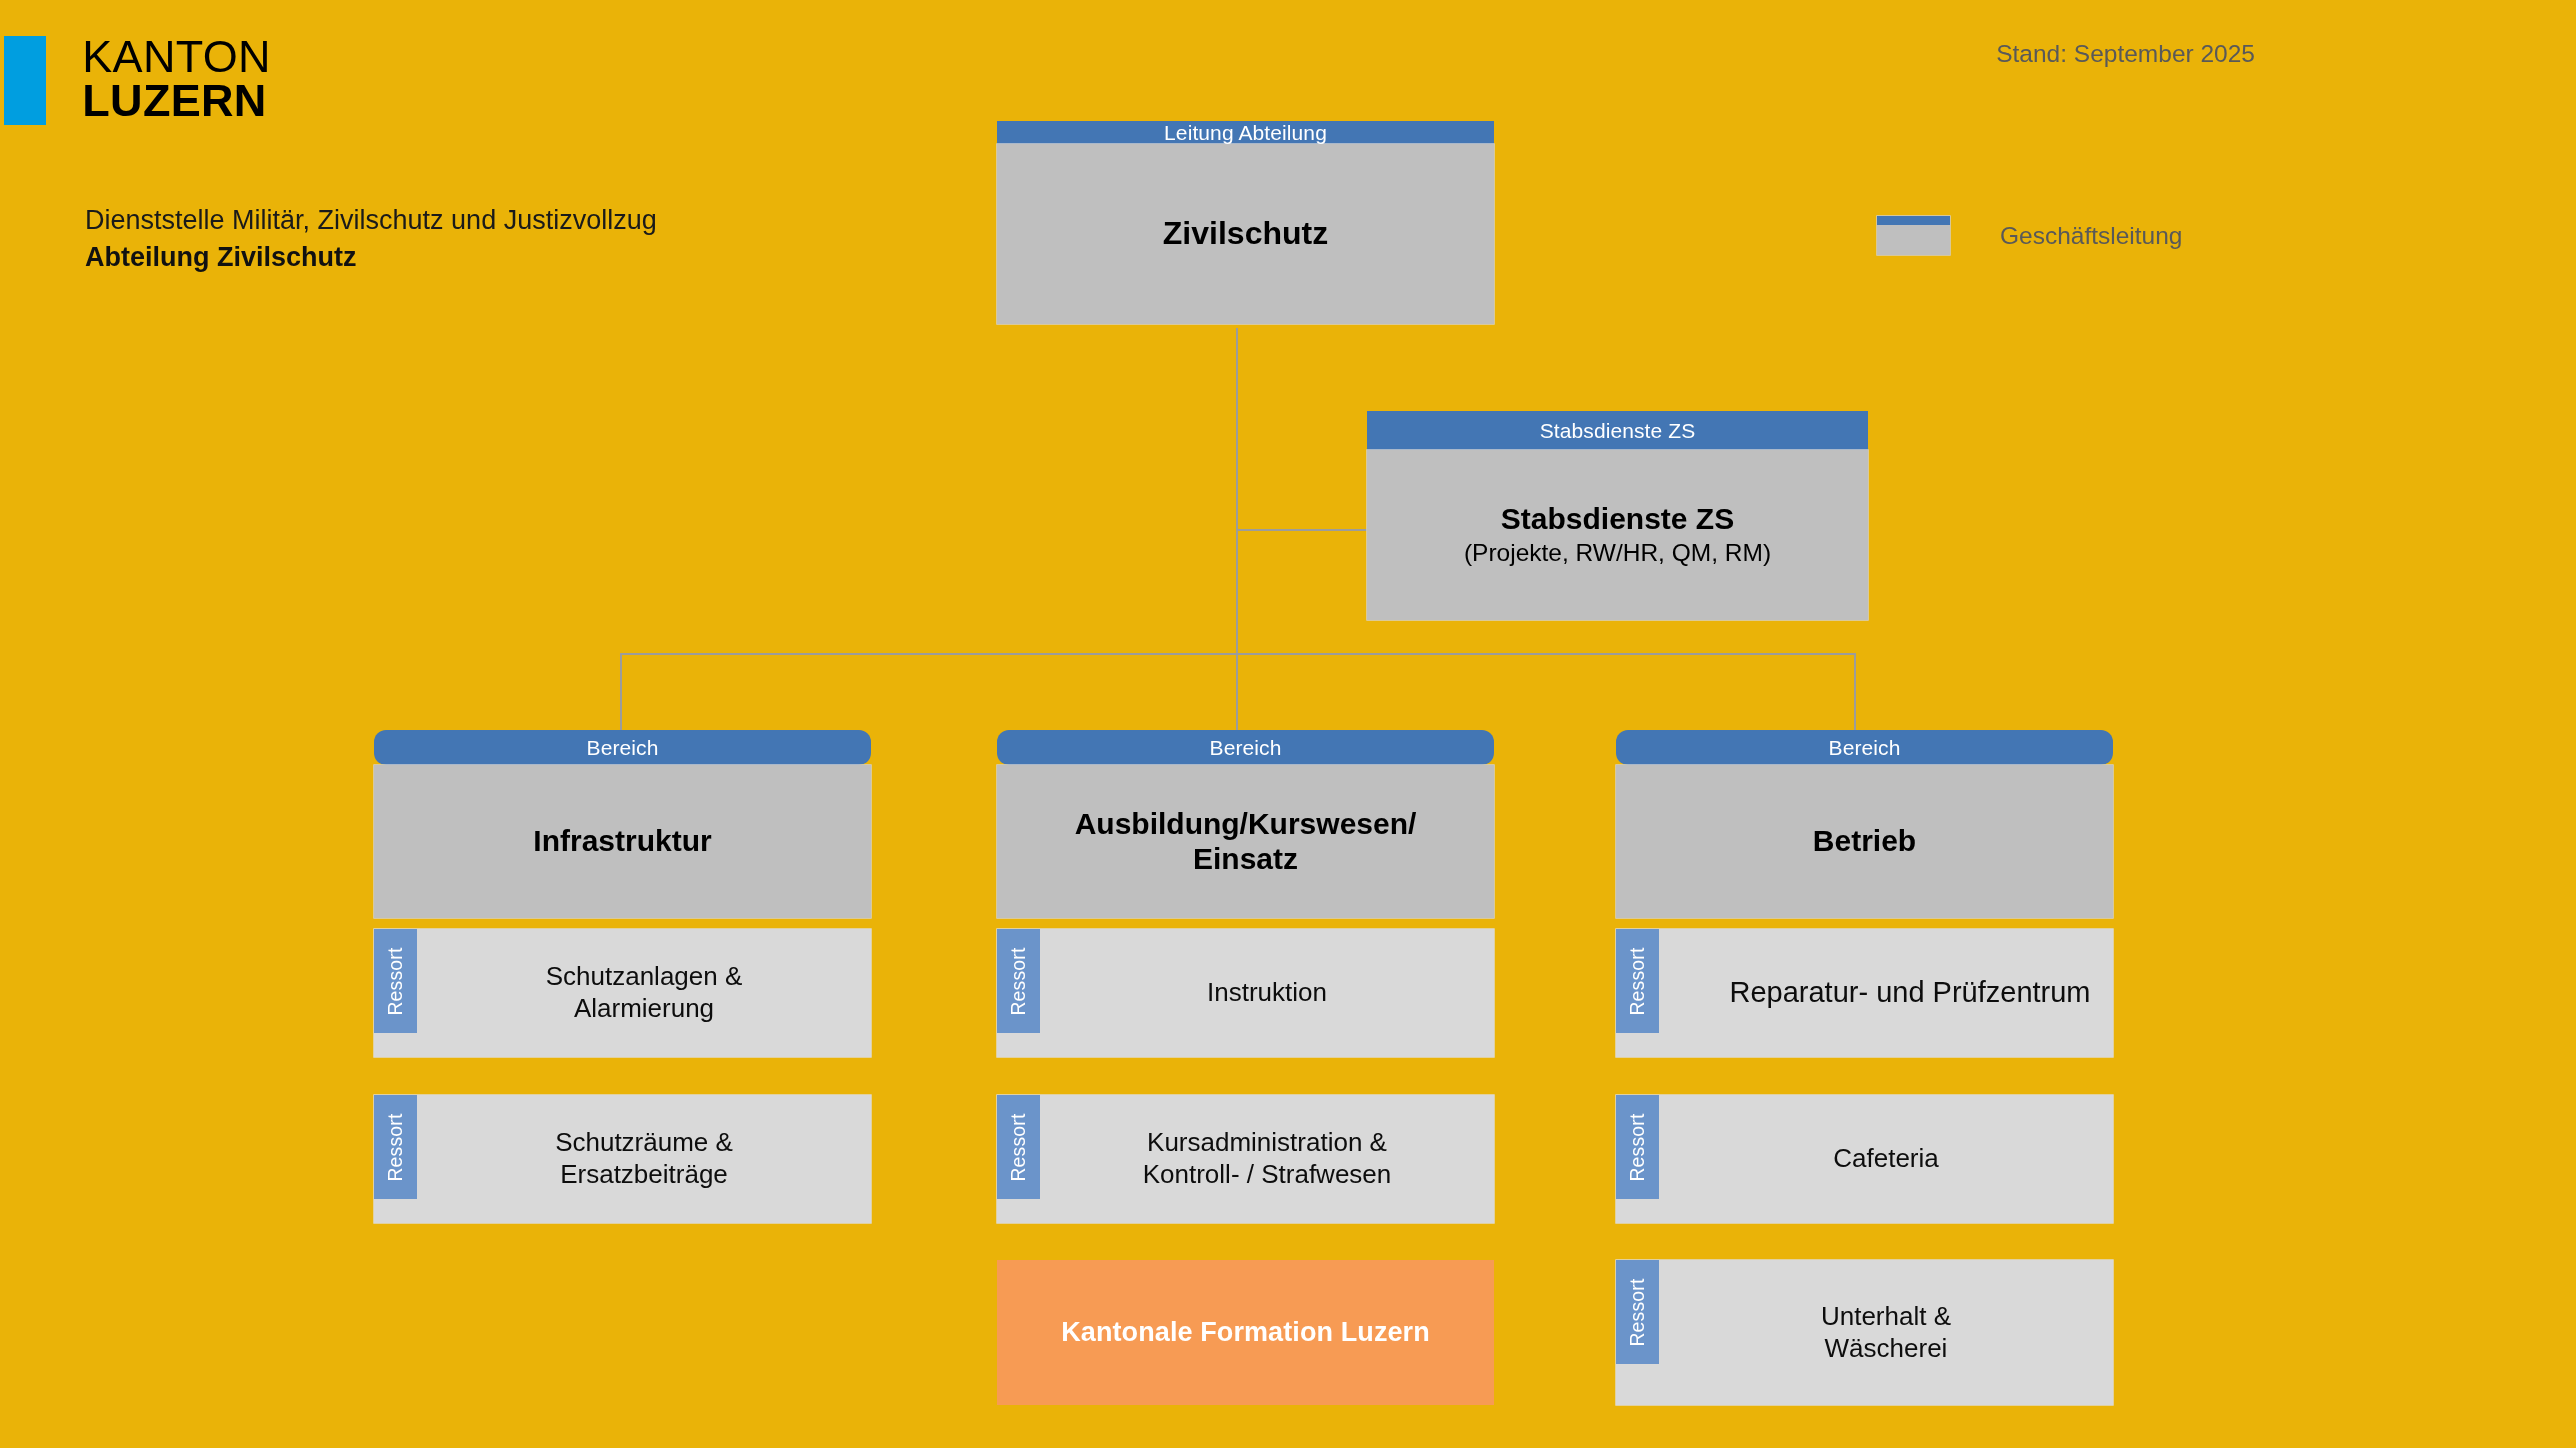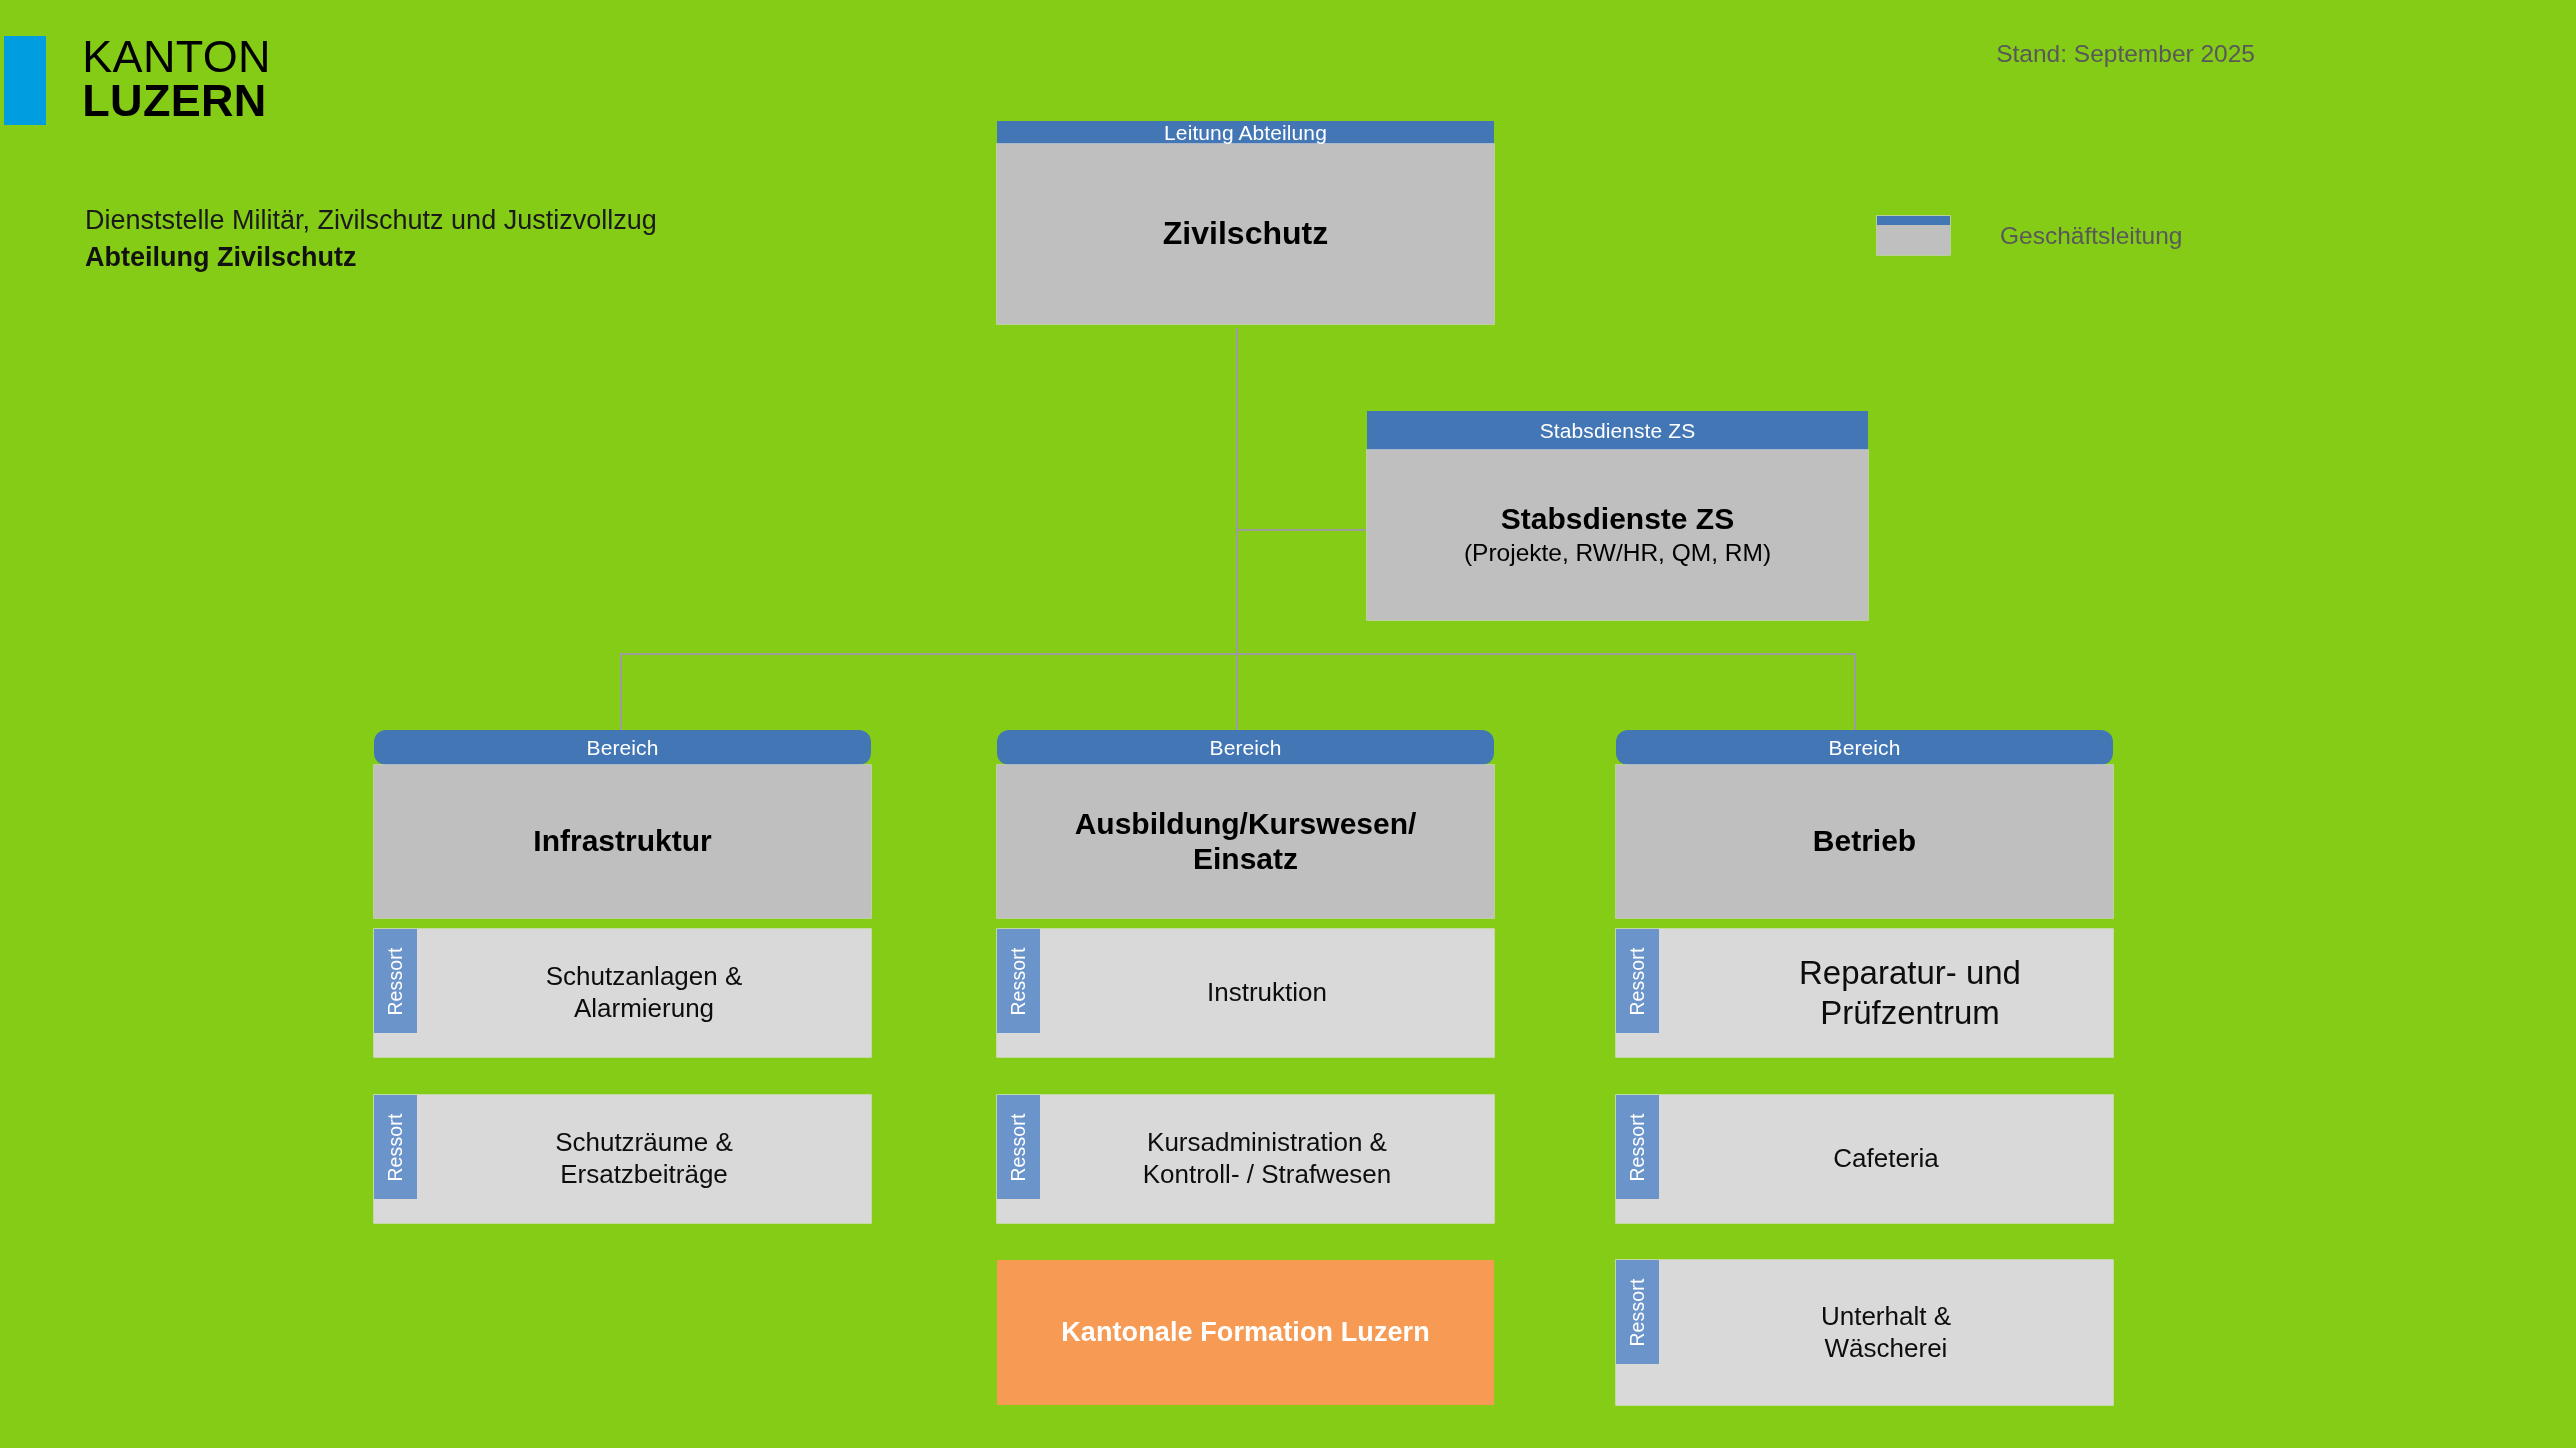--- a/index.html
+++ b/index.html
@@ -10,21 +10,21 @@
   }
   body {
     font-family: "Liberation Sans", sans-serif;
     -webkit-font-smoothing: antialiased;
   }
 
   #canvas {
     position: relative;
     width: 2576px;
     height: 1449px;
-    background: #84cc16;
+    background: #eab308;
     overflow: hidden;
   }
 
   
   .brand {
     position: absolute;
     left: 4.3px;
     top: 36px;
     display: flex;
     align-items: flex-start;
@@ -335,21 +335,21 @@
     <div class="node-head">Bereich</div>
     <div class="node-body">
       <div class="node-title">Betrieb</div>
     </div>
   </div>
 
   <div class="ressort" style="left:1616px; top:929px; width:497px; height:128px;">
     <div class="ressort-tab">
       <span>Ressort</span>
     </div>
-    <div class="ressort-label" style="white-space:pre-line; font-size:33px;margin-left:48px;">Reparatur- und Prüfzentrum</div>
+    <div class="ressort-label" style="white-space:pre-line; font-size:29px;margin-left:48px;">Reparatur- und Prüfzentrum</div>
   </div>
 
   <div class="ressort" style="left:1616px; top:1095px; width:497px; height:128px;">
     <div class="ressort-tab">
       <span>Ressort</span>
     </div>
     <div class="ressort-label" style="white-space:pre-line;">Cafeteria</div>
   </div>
 
   <div class="ressort" style="left:1616px; top:1260px; width:497px; height:145px;">

